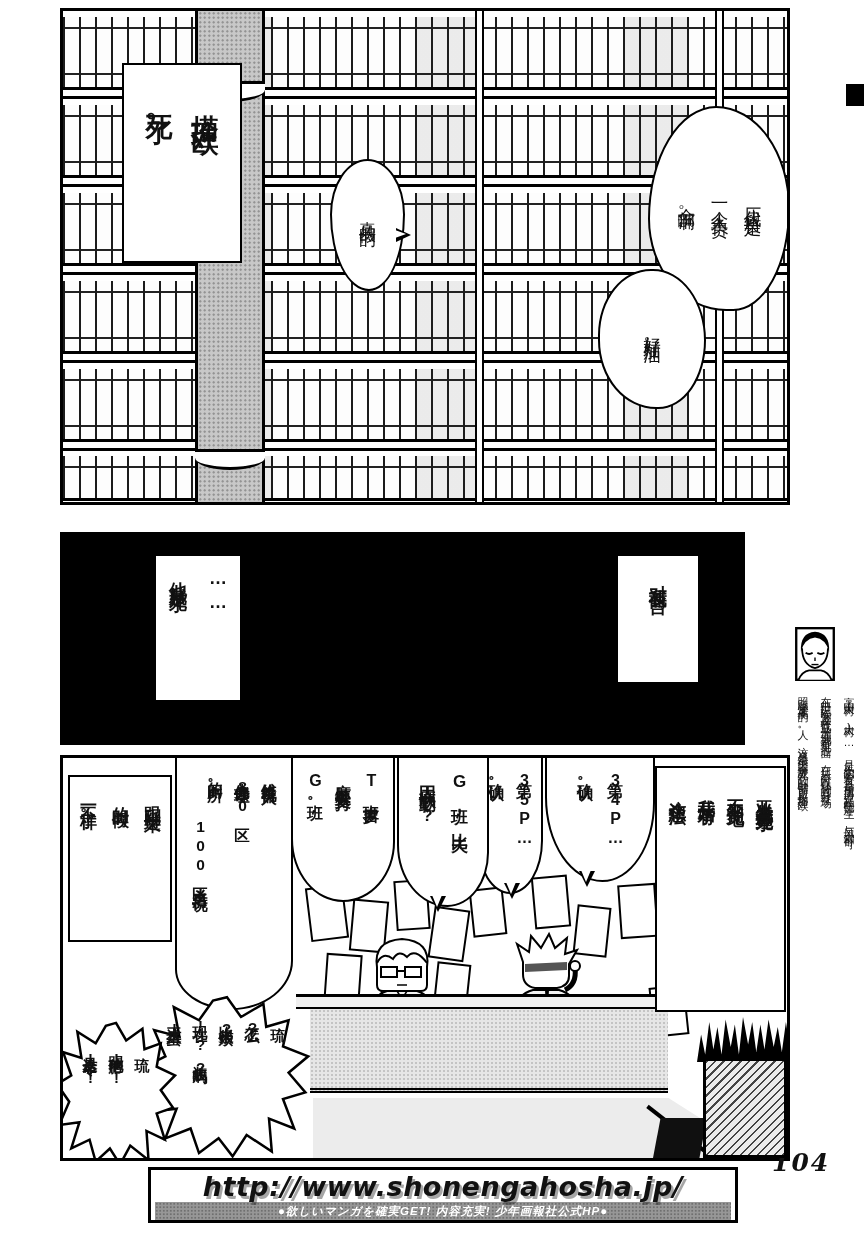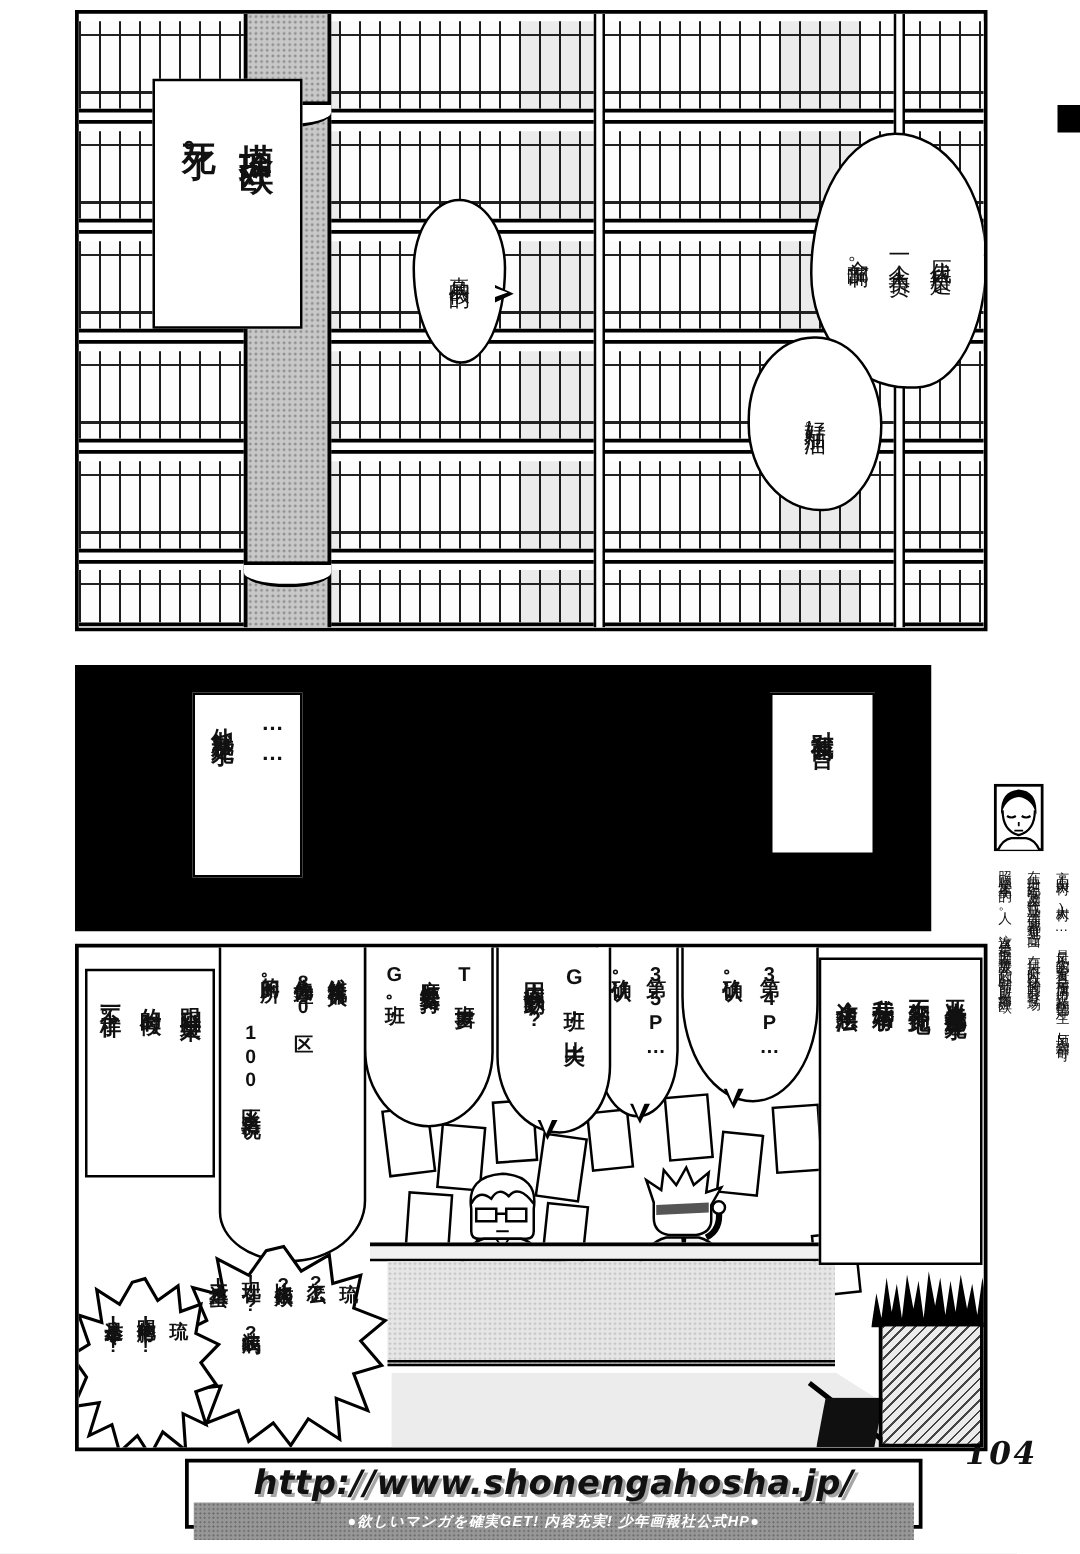--- a/index.html
+++ b/index.html
@@ -70,21 +70,21 @@
   .planter-grass{position:absolute;left:634px;top:254px;width:92px;height:50px;z-index:4;}
   .spiky{position:absolute;z-index:7;}
   .spiky svg{position:absolute;inset:0;width:100%;height:100%;}
   .spiky .vtext{position:absolute;z-index:2;}
   
   .banner{position:absolute;left:148px;top:1167px;width:590px;height:56px;border:3px solid #000;
        background:#fff;box-sizing:border-box;z-index:2;}
   .banner-url{height:32px;display:flex;align-items:center;justify-content:center;
        font:italic 800 27px "DejaVu Sans",sans-serif;letter-spacing:0.5px;
        text-shadow:2.5px 2.5px 0 rgba(0,0,0,0.35);}
-  .banner-tag{margin:0 4px;height:30px;display:flex;align-items:center;justify-content:center;
+  .banner-tag{margin:0 4px;height:18px;display:flex;align-items:center;justify-content:center;
        background:radial-gradient(#6f6f6f 0.8px,transparent 1px) 0 0/3.5px 3.5px,#979797;
        color:#fff;font:italic bold 11.5px "Liberation Sans",sans-serif;letter-spacing:1px;}
   .pageno{position:absolute;left:772px;top:1148px;font:italic bold 25px "DejaVu Serif",serif;
        letter-spacing:2px;z-index:2;}
 </style>
 </head>
 <body>
 
 <div class="page">
 

